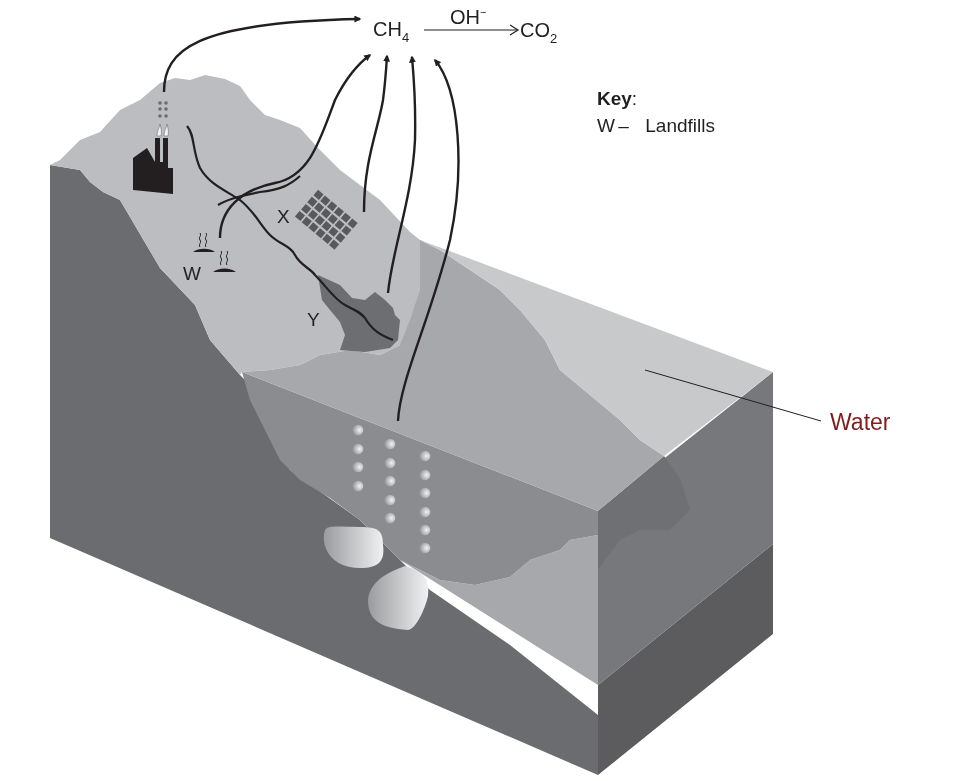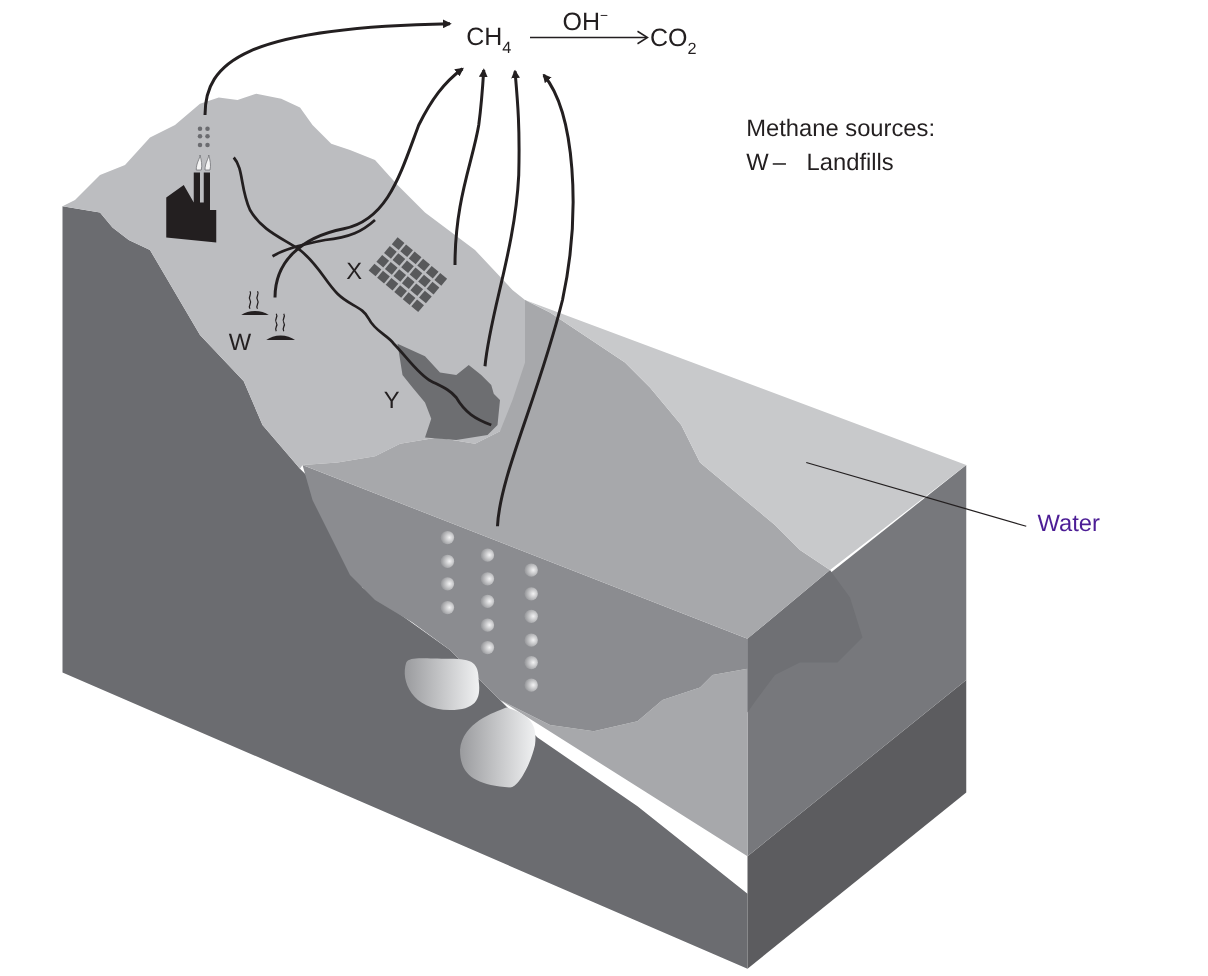--- a/index.html
+++ b/index.html
@@ -4,21 +4,21 @@
   <style>
     html, body { margin: 0; padding: 0; background: #ffffff; }
     body { width: 966px; height: 781px; position: relative; overflow: hidden; font-family: "Liberation Sans", sans-serif; color: #231f20; }
     #diagram { position: absolute; left: 0; top: 0; width: 966px; height: 781px; }
     .lbl { font-family: "Liberation Sans", sans-serif; fill: #231f20; }
     .key { position: absolute; left: 597px; top: 85px; font-size: 19px; line-height: 27px; color: #231f20; }
     .key-title { font-weight: bold; }
     .key-row { white-space: pre; }
     .key-row .letter { display: inline-block; width: 16px; }
     .key-row .dash { display: inline-block; width: 27px; text-align: left; }
-    .water-label { position: absolute; left: 830px; top: 409px; font-size: 19px; color: #4c1d95; }
+    .water-label { position: absolute; left: 830px; top: 409px; font-size: 23px; color: #7f1d1d; }
   </style>
 </head>
 <body>
 
 <svg id="diagram" viewBox="0 0 966 781" xmlns="http://www.w3.org/2000/svg">
   <defs>
     <linearGradient id="rockGrad" x1="0" y1="0" x2="1" y2="0">
       <stop offset="0" stop-color="#9a9b9e"></stop>
       <stop offset="1" stop-color="#f0f1f2"></stop>
     </linearGradient>
@@ -136,17 +136,17 @@
   <path d="M510,25 L518,30 L510,35" fill="none" stroke="#231f20" stroke-width="1.2"></path>
   <text class="lbl" x="450" y="24" font-size="20"><tspan>OH</tspan><tspan dy="-8" font-size="11">−</tspan></text>
   <text class="lbl" x="520" y="37" font-size="20"><tspan>CO</tspan><tspan dy="6" font-size="13">2</tspan></text>
 
   <text class="lbl" x="183" y="280" font-size="19">W</text>
   <text class="lbl" x="277" y="223" font-size="19">X</text>
   <text class="lbl" x="307" y="326" font-size="19">Y</text>
 </svg>
 
 <div class="key">
-  <div style="margin-top:5px;">Methane sources:</div>
+  <div><span class="key-title">Key</span><span>:</span></div>
   <div class="key-row"><span class="letter">W</span> <span class="dash">–</span><span>Landfills</span></div>
 </div>
 
 <div class="water-label">Water</div>
 
 </body></html>

